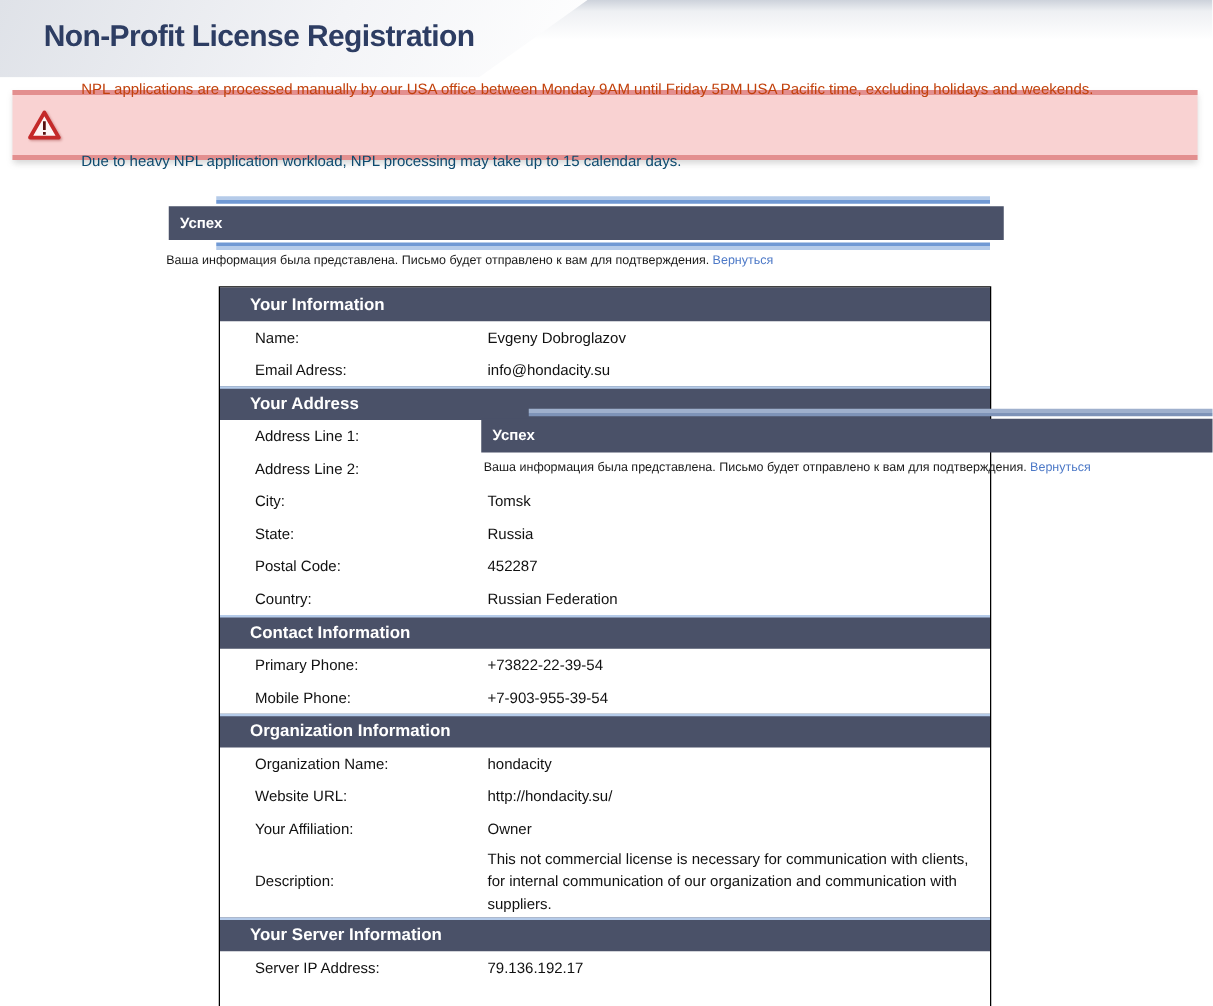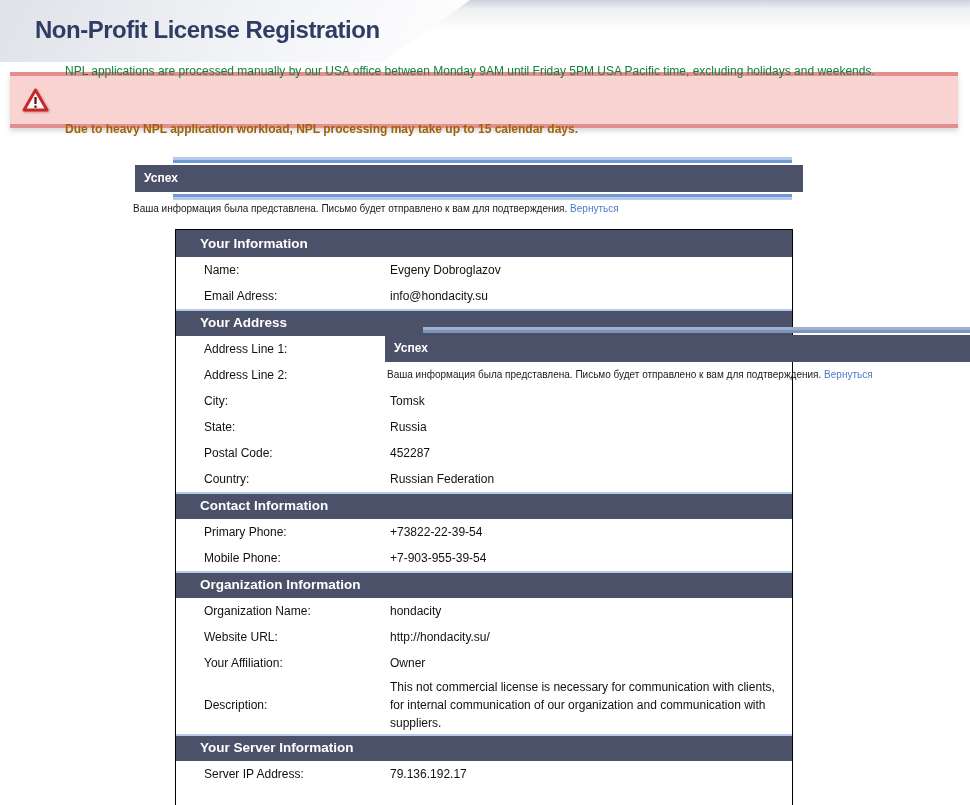--- a/index.html
+++ b/index.html
@@ -29,22 +29,22 @@
   #warning {
     position:absolute; left:10px; top:72px; width:948px; height:56px;
     box-sizing:border-box; background:#f9d2d2;
     border-top:4px solid #e38f8f; border-bottom:4px solid #e38f8f;
     box-shadow:0 3px 5px rgba(140,140,140,0.35);
     display:flex; align-items:center;
   }
   .warn-icon { margin-left:12px; width:27px; height:24px; flex:none;
     filter:drop-shadow(1px 1px 1px rgba(120,0,0,0.35)); }
   .warn-text { margin-left:16px; font-size:12px; line-height:15px; }
-  .warn-line1 { color:#15803d;text-align:center; }
-  .warn-line2 { color:#a16207; font-weight:bold;margin-top:43px; }
+  .warn-line1 { color:#c2410c;text-align:center; }
+  .warn-line2 { color:#0c4a6e; font-weight:normal;margin-top:43px; }
 
   
   .success-panel { position:absolute; width:668px; }
   #panel1 { left:135px; top:157px; }
   #panel2 { left:385px; top:327px; width:700px; z-index:5; }
 
   .blue-line { height:6px; margin-left:38px; margin-right:11px;
     background:linear-gradient(180deg,#b5cbe9 0px,#b5cbe9 3px,#7099d4 3px,#7099d4 6px); }
   .blue-line.bottom { margin-top:2px;
     background:linear-gradient(180deg,#7099d4 0px,#7099d4 3px,#b5cbe9 3px,#b5cbe9 6px); }

